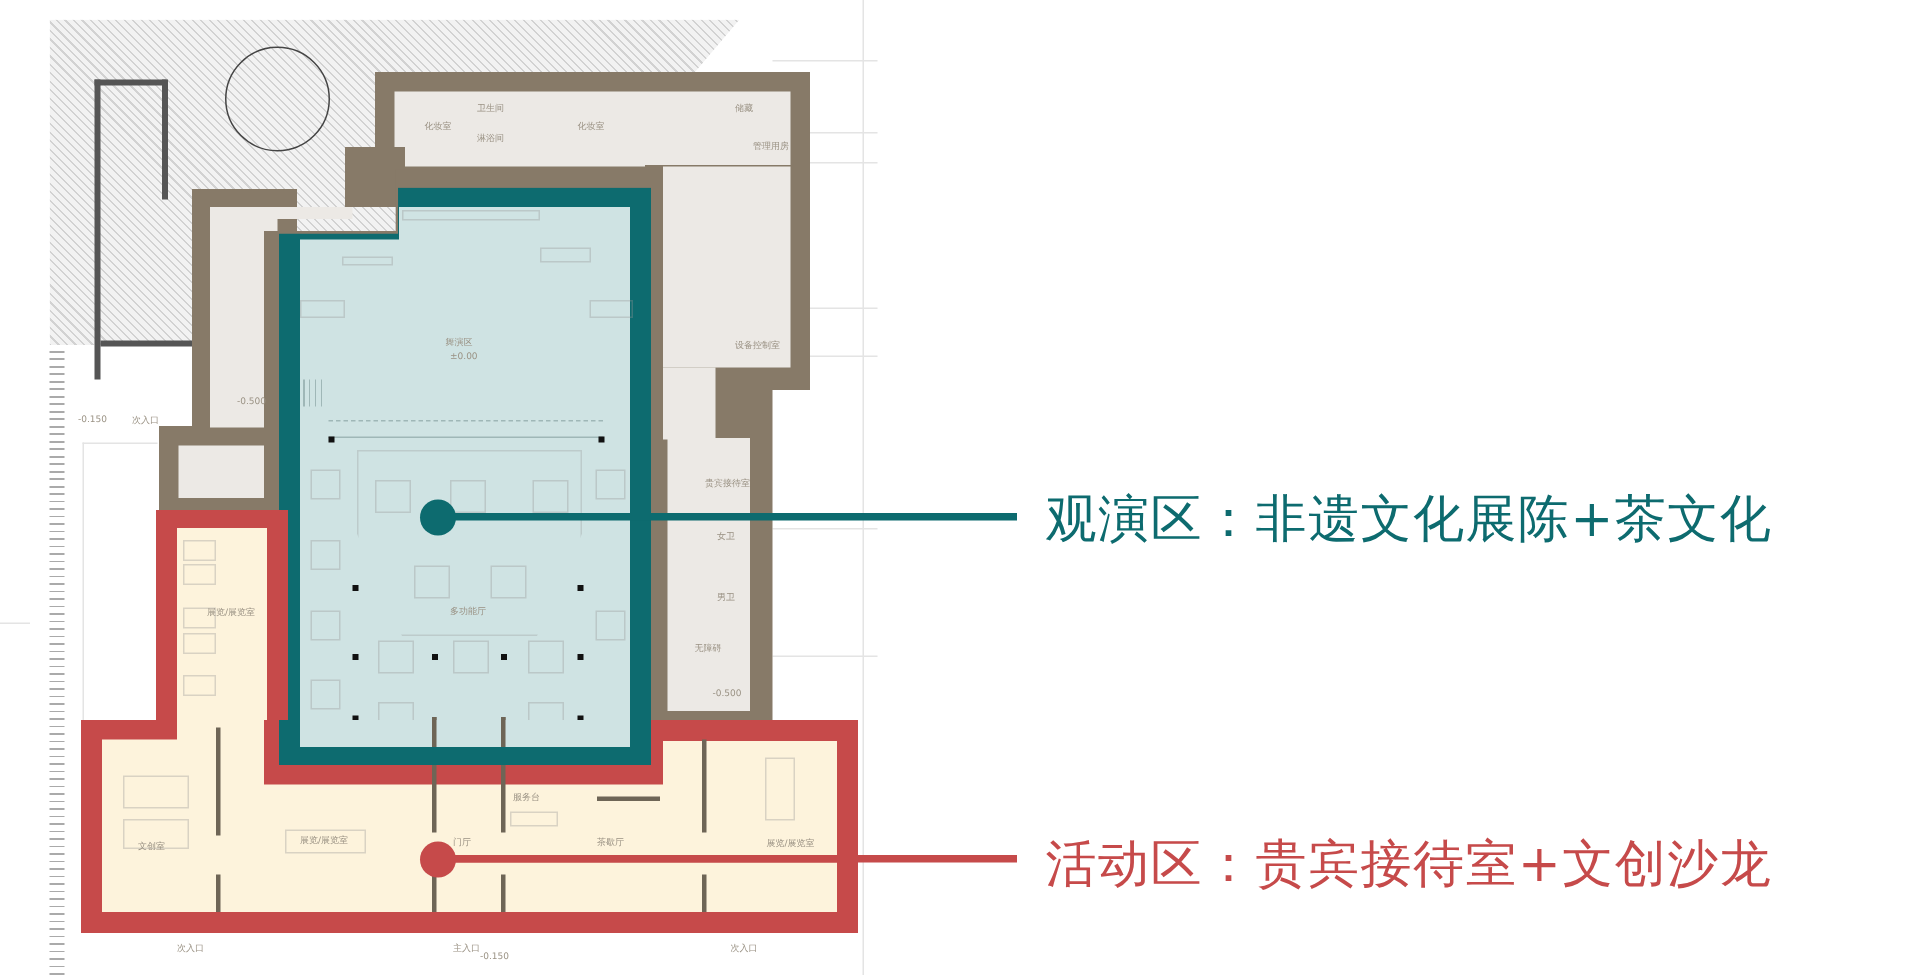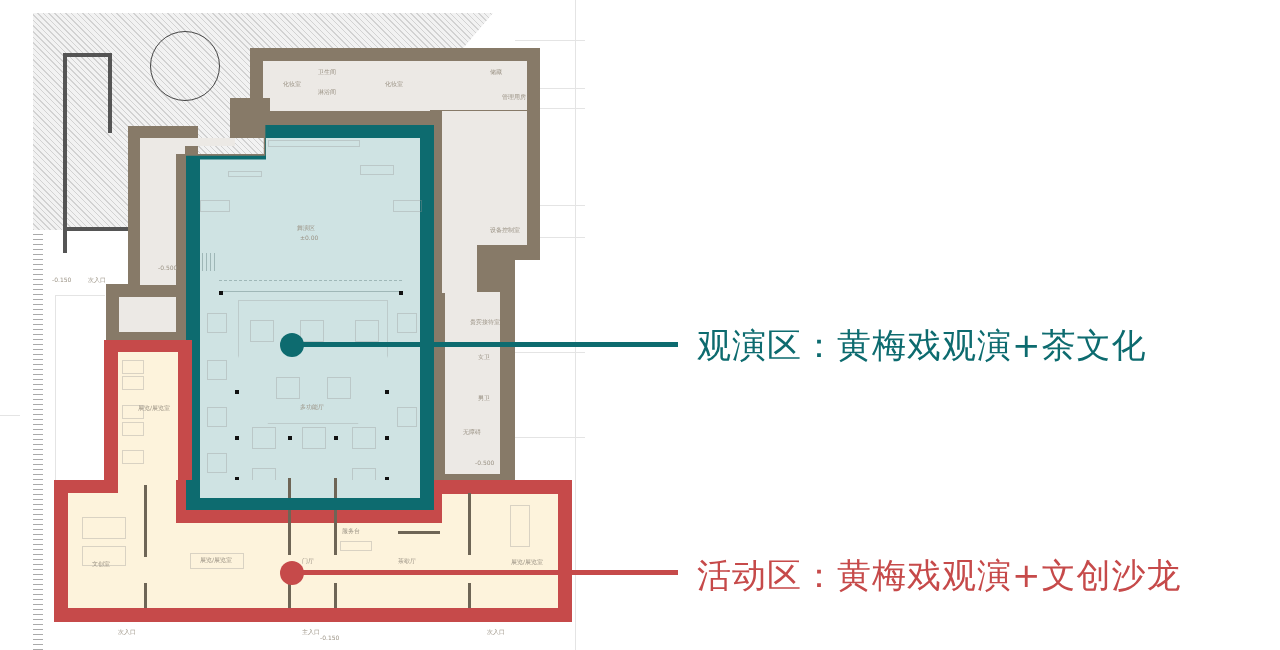--- a/index.html
+++ b/index.html
@@ -191,17 +191,17 @@
   <div class="label-plan" style="left:487px;top:628px;">次入口</div>
   <div class="label-plan" style="left:88px;top:276px;">次入口</div>
   <div class="label-plan" style="left:52px;top:276px;">-0.150</div>
   <div class="label-plan" style="left:158px;top:264px;">-0.500</div>
   <div class="label-plan" style="left:475px;top:459px;">-0.500</div>
   <div class="label-plan" style="left:320px;top:634px;">-0.150</div>
 </div>
 
 <div class="abs" style="left:280px;top:333px;width:24px;height:24px;border-radius:50%;background:#0d6b6f;"></div>
 <div class="abs" style="left:300px;top:342px;width:378px;height:5px;background:#0d6b6f;"></div>
-<div class="callout-text" style="left:697px;top:323px;color:#0d6b6f;">观演区：黄梅戏观演+茶文化</div>
+<div class="callout-text" style="left:697px;top:323px;color:#0d6b6f;">观演区：非遗文化展陈+茶文化</div>
 
 <div class="abs" style="left:280px;top:561px;width:24px;height:24px;border-radius:50%;background:#c64a4a;"></div>
 <div class="abs" style="left:300px;top:570px;width:378px;height:5px;background:#c64a4a;"></div>
-<div class="callout-text" style="left:697px;top:553px;color:#c64a4a;">活动区：黄梅戏观演+文创沙龙</div>
+<div class="callout-text" style="left:697px;top:553px;color:#c64a4a;">活动区：贵宾接待室+文创沙龙</div>
 
 </body></html>

